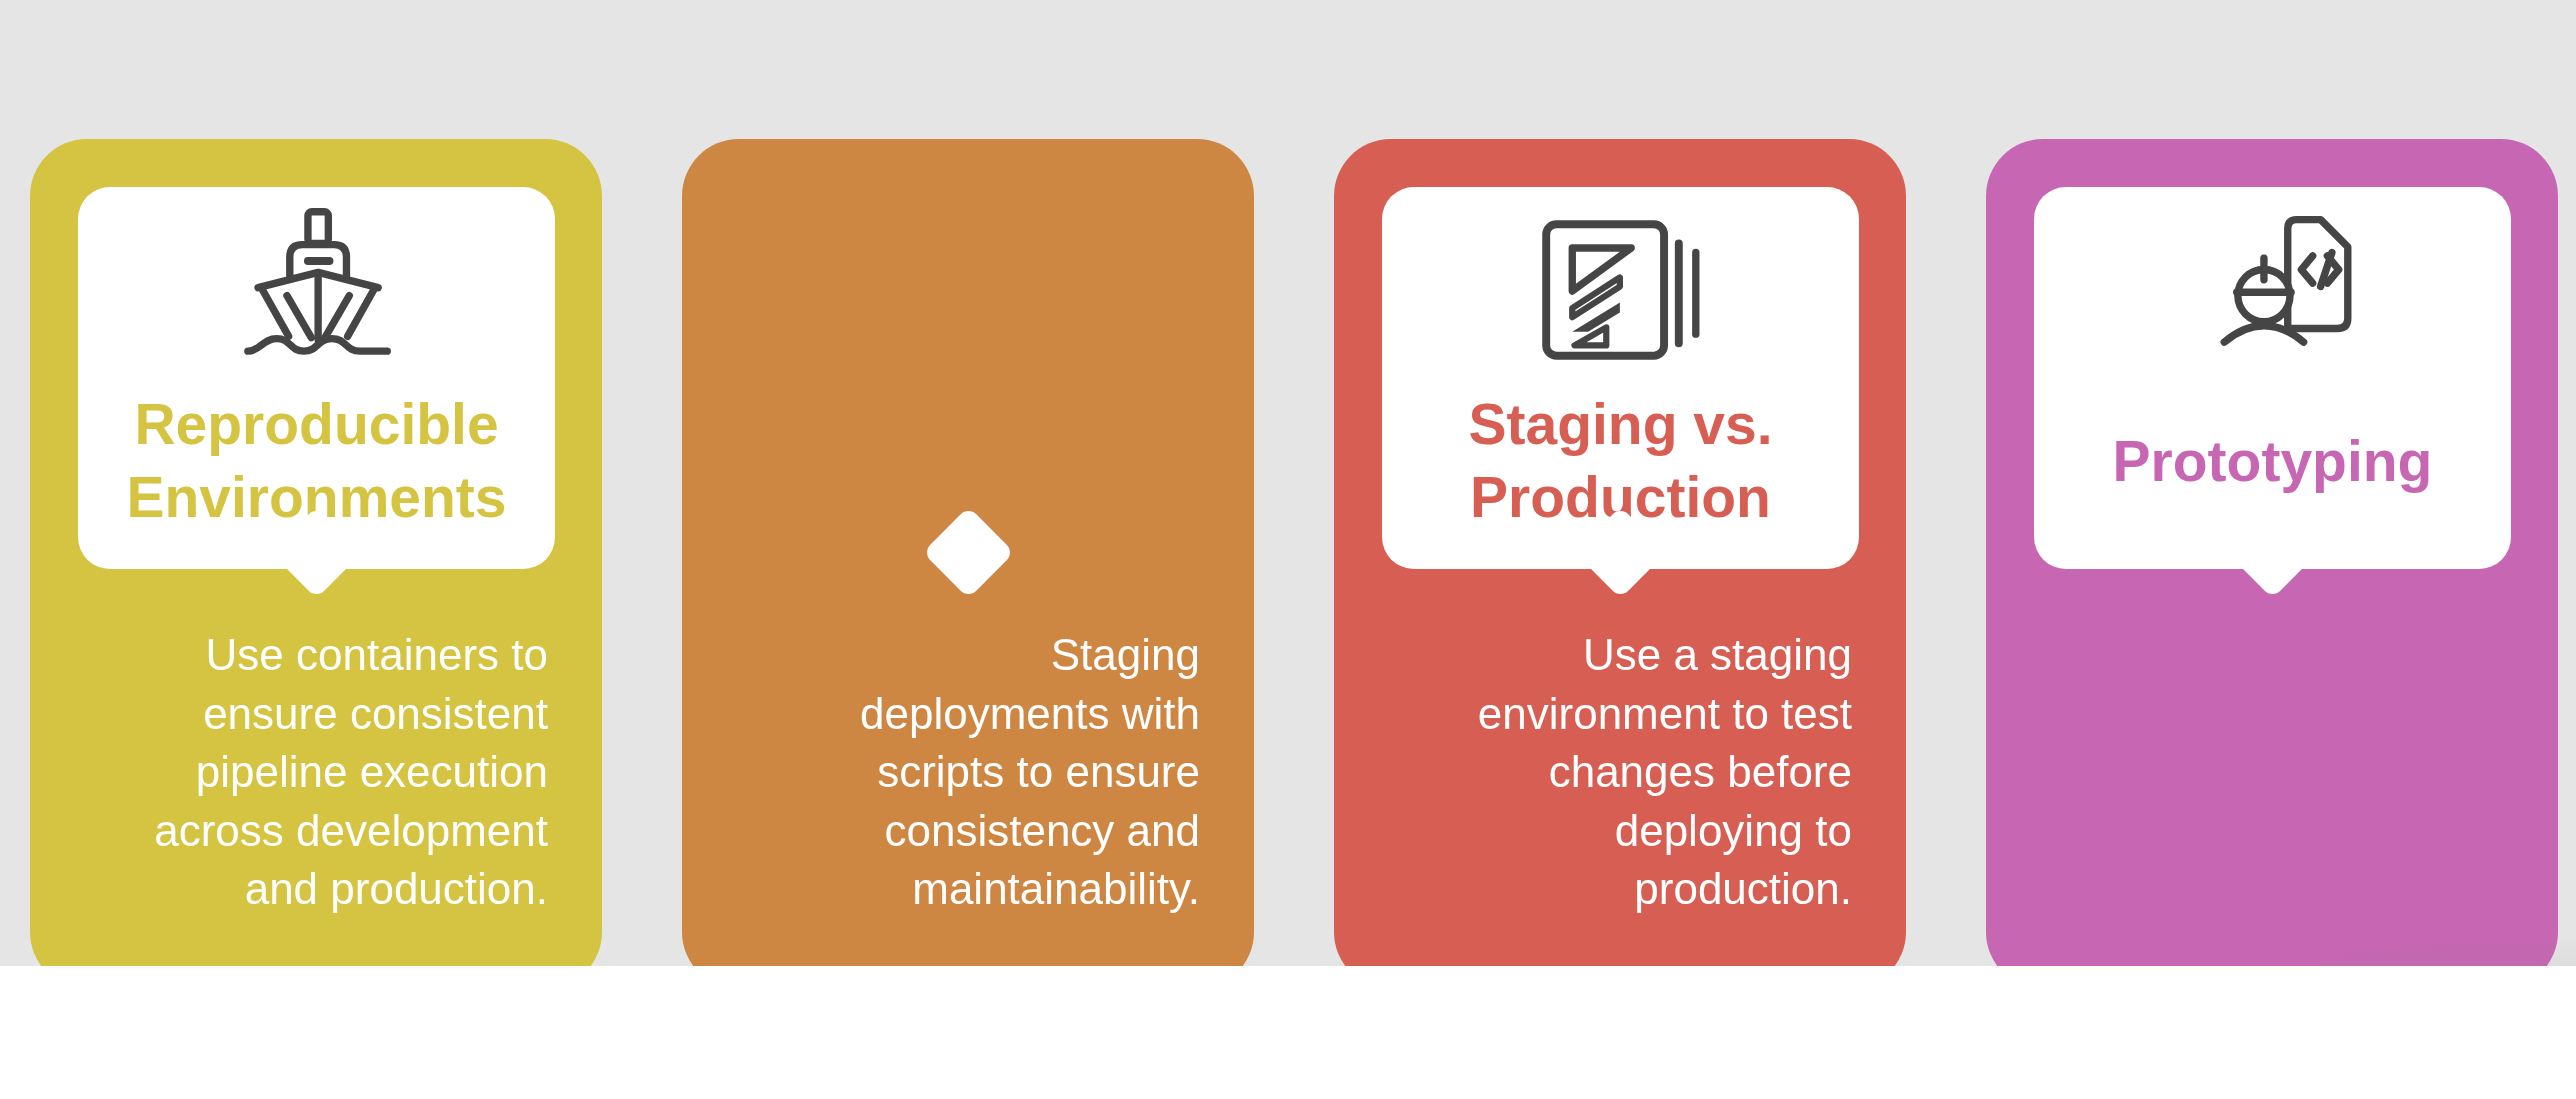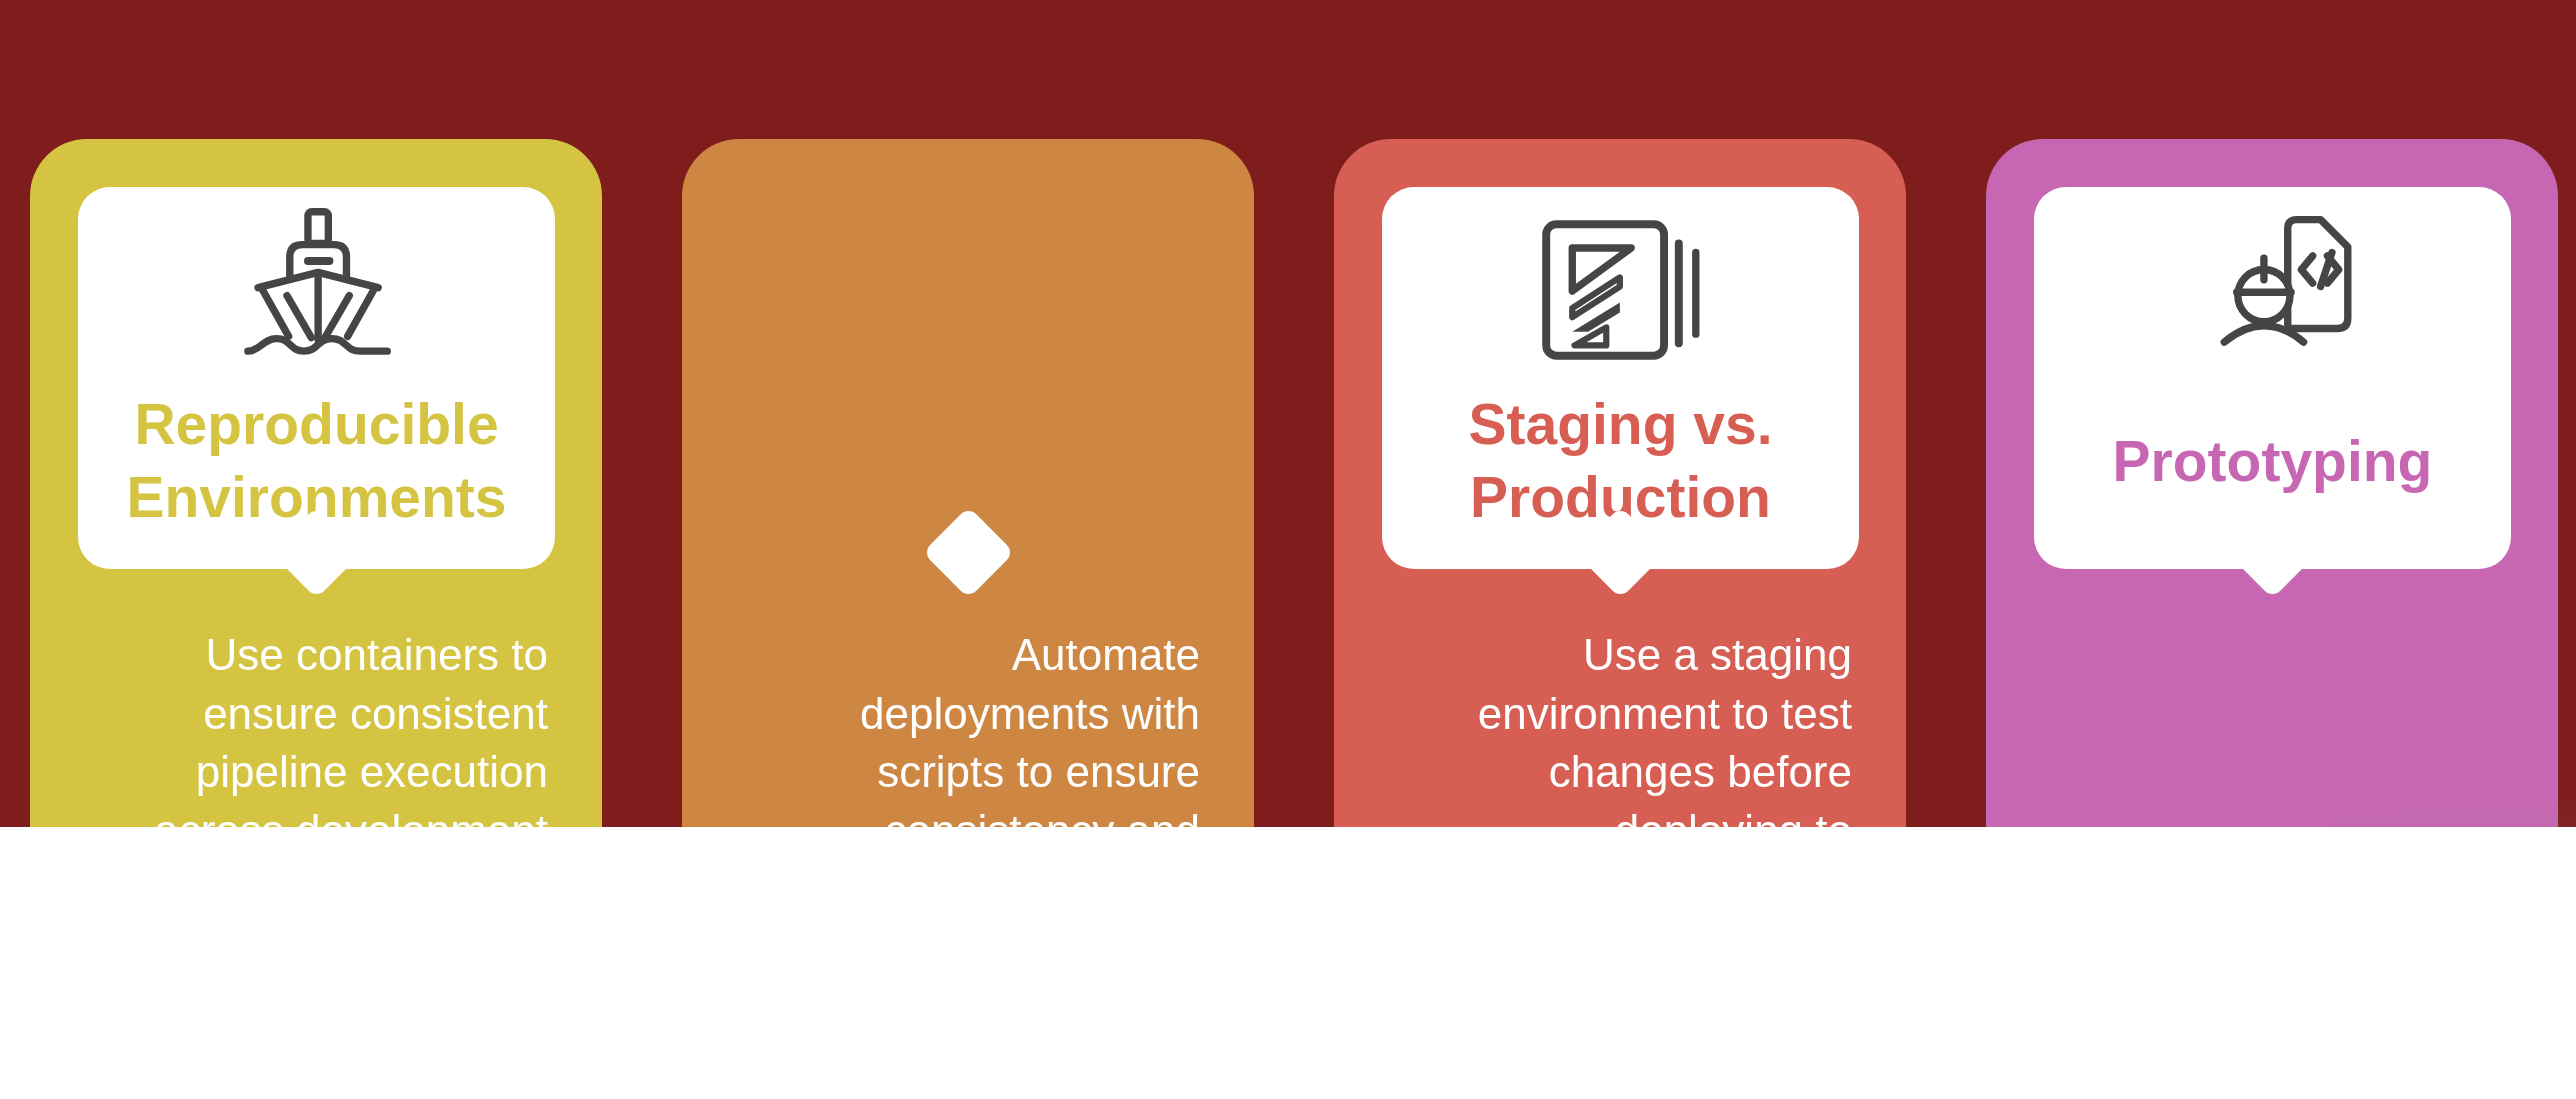--- a/index.html
+++ b/index.html
@@ -1,20 +1,20 @@
 <!DOCTYPE html>
 <html style="--icon-color: #454545;font-size:8.7px"><head>
 <meta charset="utf-8">
 <style>
   html,body{margin:0;padding:0;background:#ffffff;}
   .canvas{
     position:relative;
     width:2576px;
-    height:827px;
-    background:#7f1d1d;
+    height:966px;
+    background:#e5e5e5;
     overflow:hidden;
     font-family:"Liberation Sans", sans-serif;
   }
   .card{
     position:absolute;
     top:139px;
     width:572px;
     height:850px;
     background:var(--c);
     border-radius:57px;
@@ -133,21 +133,21 @@
     <div class="tail"></div>
     <div class="desc">Use containers to
 ensure consistent
 pipeline execution
 across development
 and production.</div>
   </div>
 
   <div class="card" style="left: 682px; --c: #ce8643;">
     <div class="tail"></div>
-    <div class="desc">Automate
+    <div class="desc">Staging
 deployments with
 scripts to ensure
 consistency and
 maintainability.</div>
   </div>
 
   <div class="card" style="left: 1334px; --c: #d65e53;">
     <div class="panel">
       <div class="icon-box">
         <svg viewBox="0 0 300 300">

